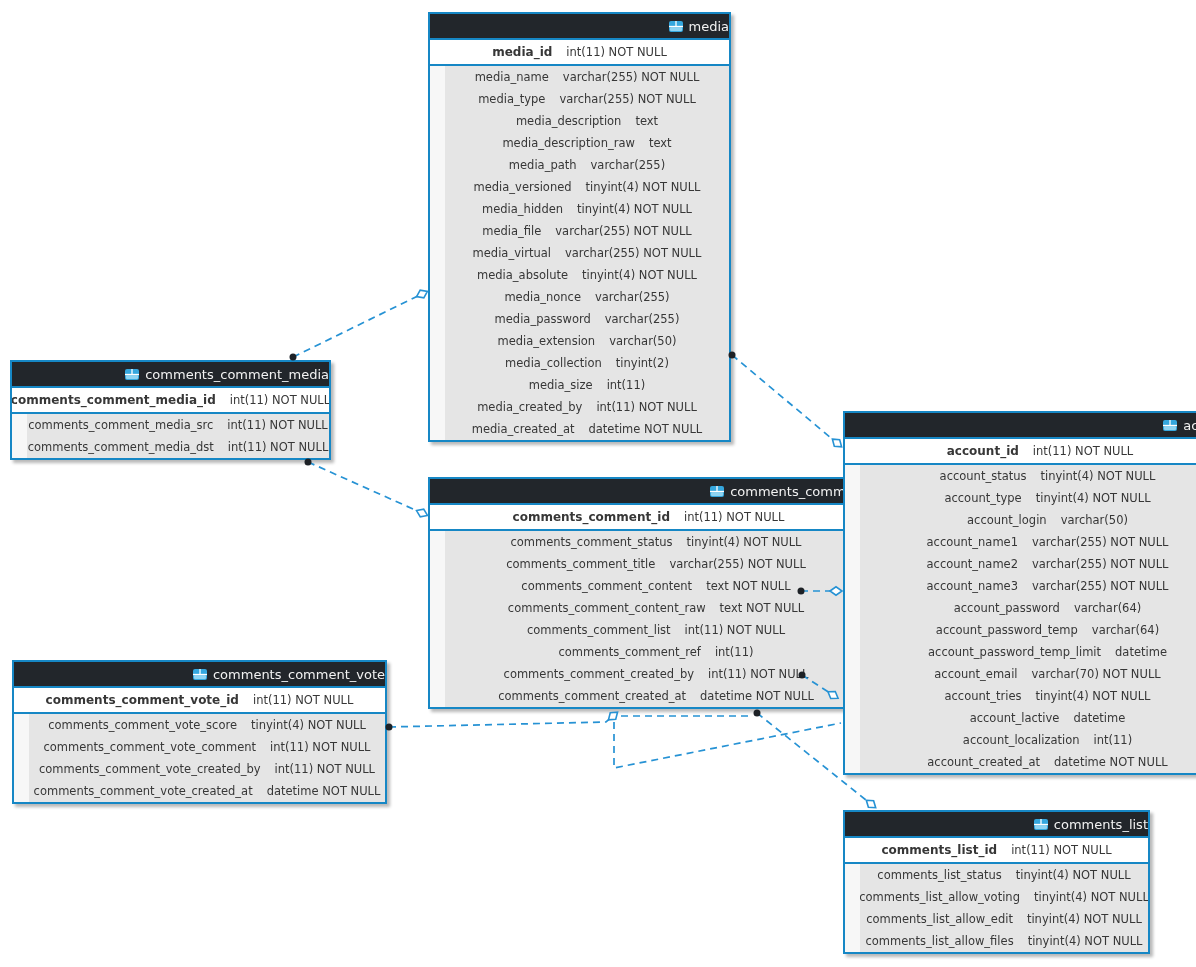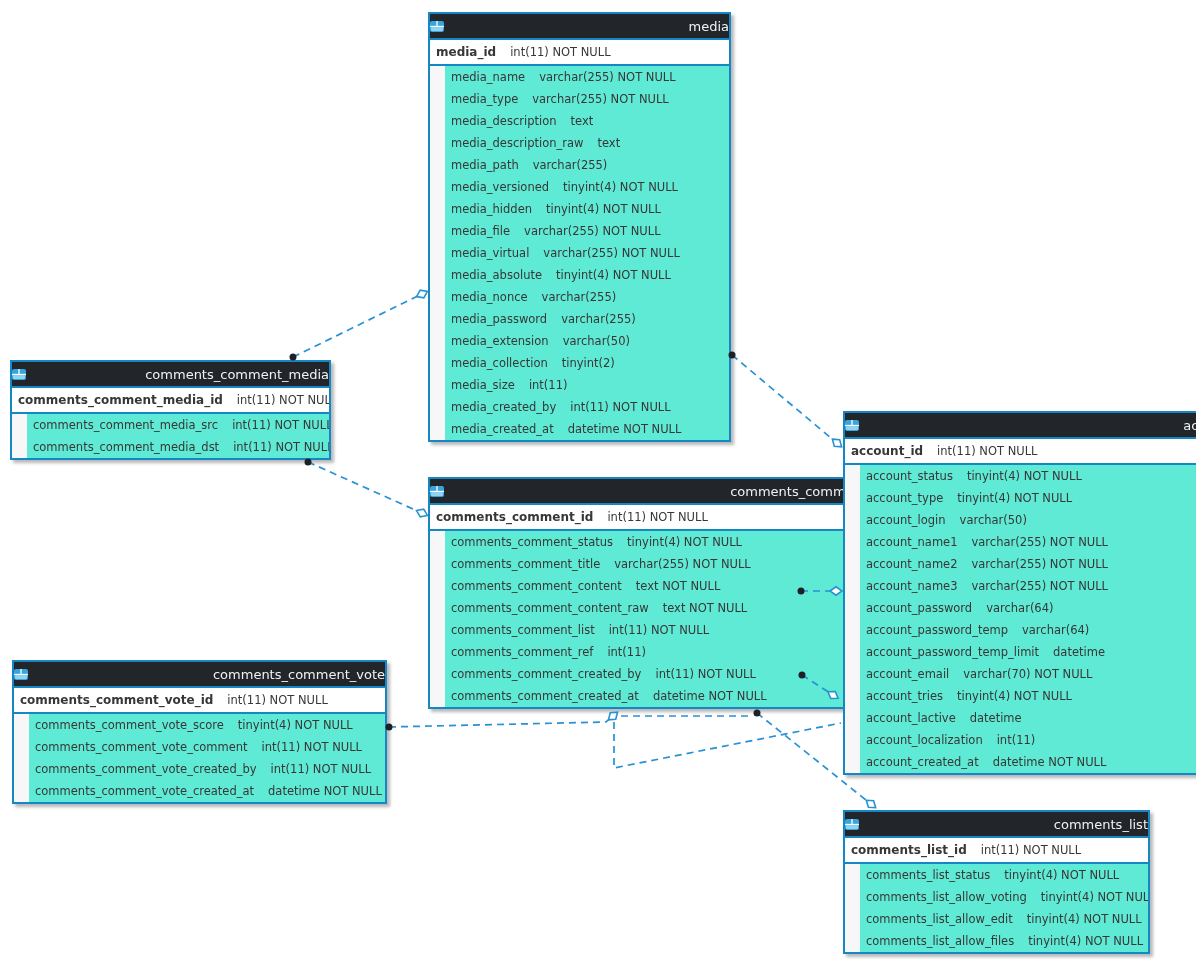--- a/index.html
+++ b/index.html
@@ -12,35 +12,35 @@
   .table{
     position:absolute;
     border:2px solid #1687c5;
     background:#f7f7f7;
     box-shadow:3px 3px 3px rgba(0,0,0,0.28);
     box-sizing:border-box;
   }
   .thead{
     background:#22262b;color:#f2f2f2;
     height:24px;border-bottom:2px solid #1687c5;
-    display:flex;align-items:center;justify-content:space-between;gap:6px;
+    display:flex;align-items:center;justify-content:flex-end;gap:6px;
     font-size:13px;white-space:nowrap;overflow:hidden;
   }
   .ticon{display:inline-flex;align-items:center;}
   .pkrow{
     background:#ffffff;border-bottom:2px solid #1687c5;
     height:26px;
   }
   .pkrow,.row{
-    display:flex;align-items:center;justify-content:flex-start;
+    display:flex;align-items:center;justify-content:center;
     padding:0 6px;font-size:11.5px;color:#373737;
     white-space:nowrap;overflow:hidden;box-sizing:border-box;
   }
   .pkrow .cname{font-weight:bold;font-size:12px;}
-  .row{height:22px;background:#5eead4;margin-left:15px;}
+  .row{height:22px;background:#e5e5e5;margin-left:15px;}
   .cname{text-align:left;}
   .ctype{text-align:right;margin-left:14px;}
   #rels{position:absolute;left:0;top:0;width:1196px;height:967px;pointer-events:none;}
   .conn{fill:none;stroke:#2692d4;stroke-width:1.7;stroke-dasharray:7 5;}
   .conn-dot{fill:#1d2126;stroke:none;}
   .conn-diamond{fill:#ffffff;stroke:#2692d4;stroke-width:1.6;}
 </style>
 </head>
 <body>
 

